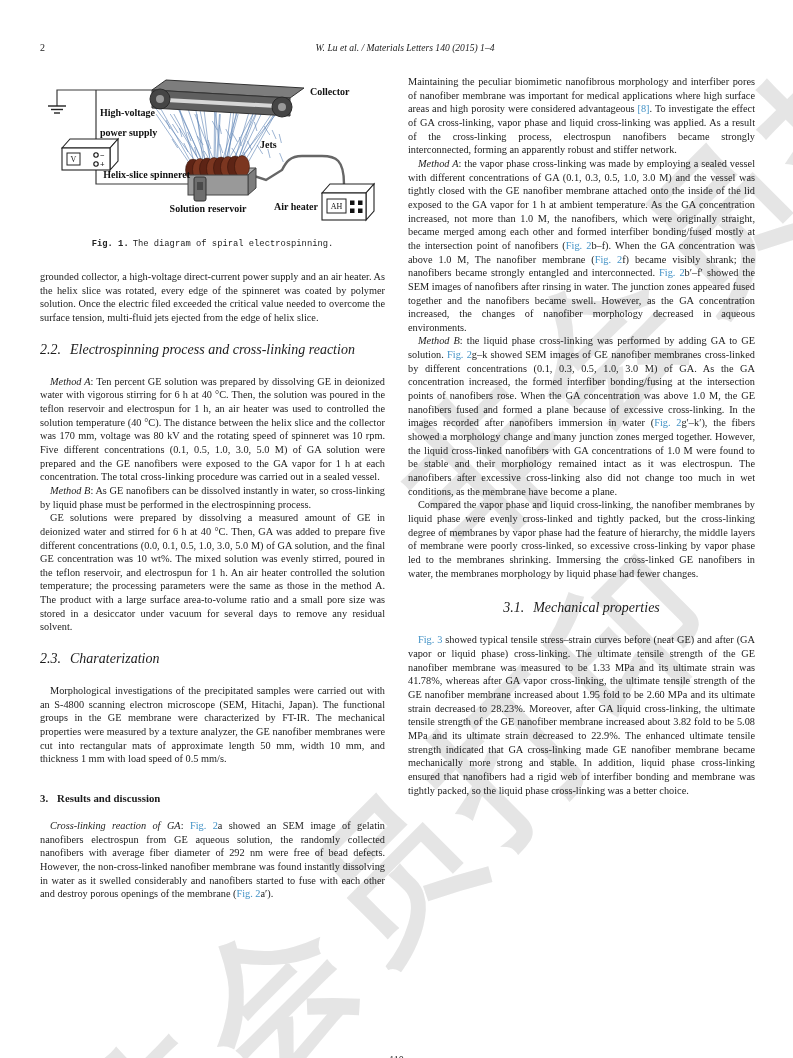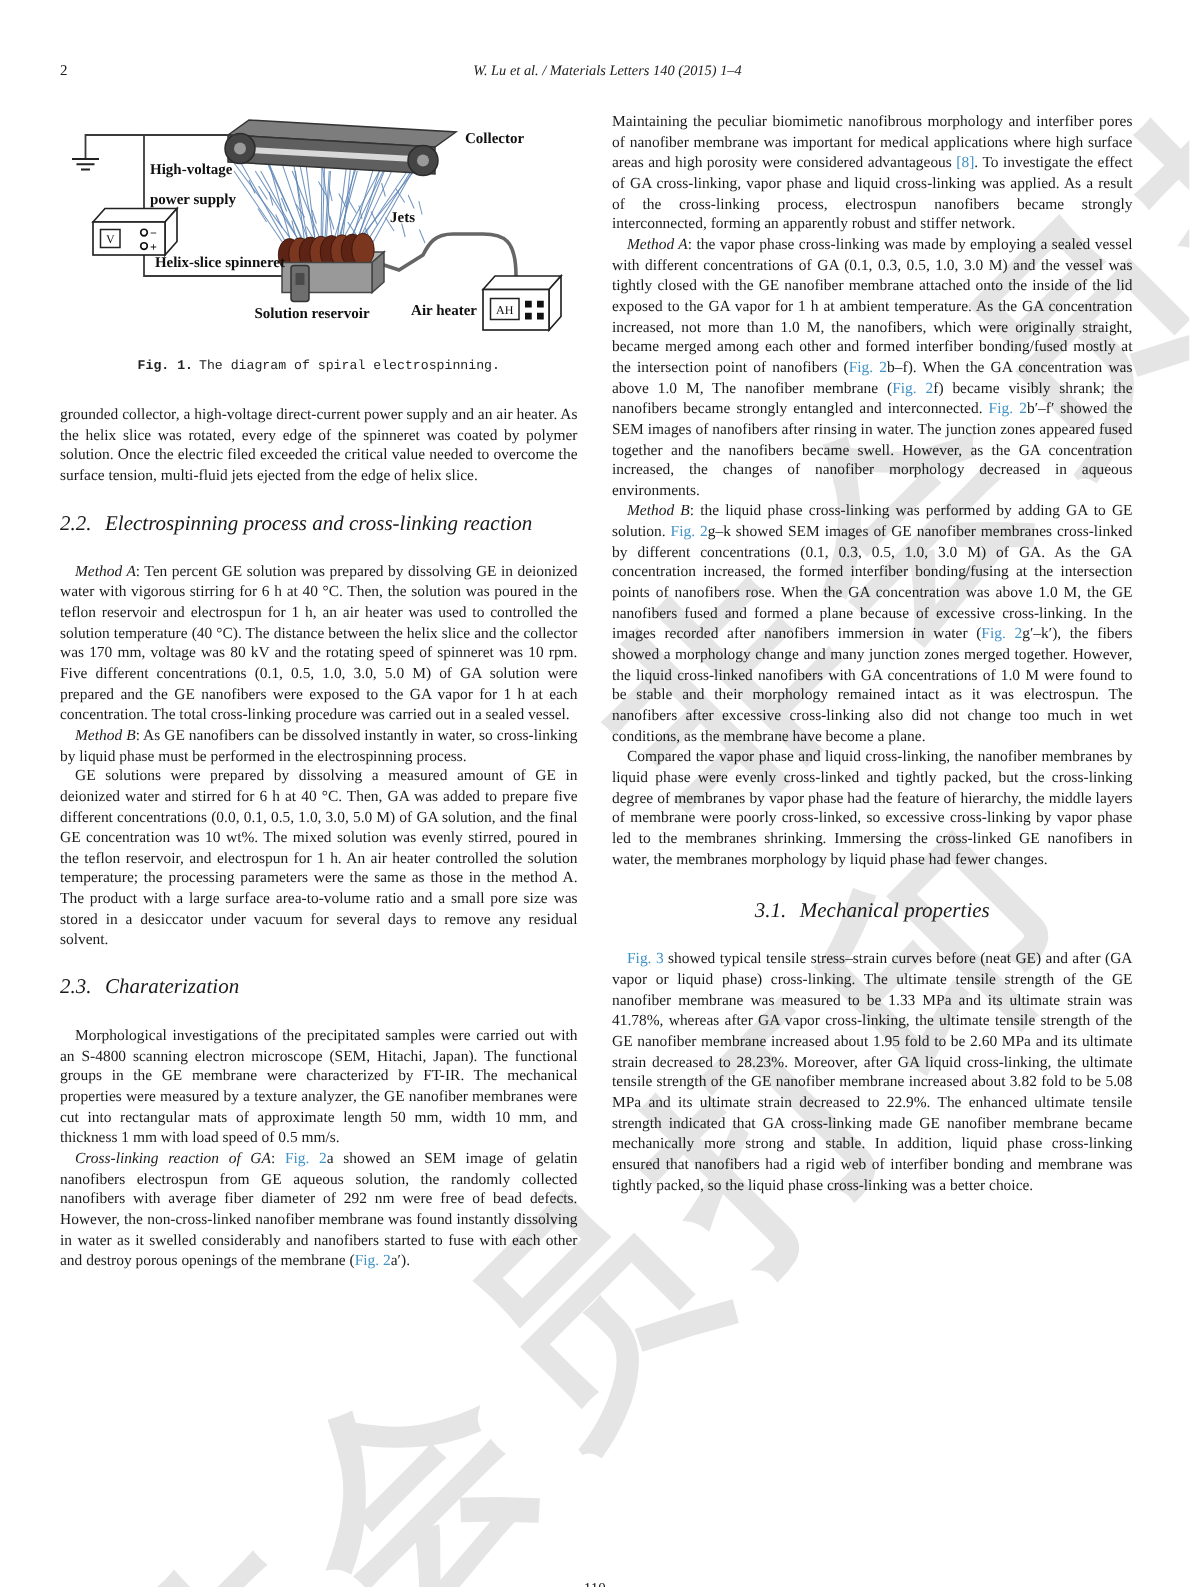--- a/index.html
+++ b/index.html
@@ -210,20 +210,23 @@
     <p class="para indent"><span class="r-i">Method A</span><span>: Ten percent GE solution was prepared by dissolving GE in deionized water with vigorous stirring for 6 h at 40 °C. Then, the solution was poured in the teflon reservoir and electrospun for 1 h, an air heater was used to controlled the solution temperature (40 °C). The distance between the helix slice and the collector was 170 mm, voltage was 80 kV and the rotating speed of spinneret was 10 rpm. Five different concentrations (0.1, 0.5, 1.0, 3.0, 5.0 M) of GA solution were prepared and the GE nanofibers were exposed to the GA vapor for 1 h at each concentration. The total cross-linking procedure was carried out in a sealed vessel.</span></p>
     <p class="para indent"><span class="r-i">Method B</span><span>: As GE nanofibers can be dissolved instantly in water, so cross-linking by liquid phase must be performed in the electrospinning process.</span></p>
     <p class="para indent"><span>GE solutions were prepared by dissolving a measured amount of GE in deionized water and stirred for 6 h at 40 °C. Then, GA was added to prepare five different concentrations (0.0, 0.1, 0.5, 1.0, 3.0, 5.0 M) of GA solution, and the final GE concentration was 10 wt%. The mixed solution was evenly stirred, poured in the teflon reservoir, and electrospun for 1 h. An air heater controlled the solution temperature; the processing parameters were the same as those in the method A. The product with a large surface area-to-volume ratio and a small pore size was stored in a desiccator under vacuum for several days to remove any residual solvent.</span></p>
 
     <div class="subhead">
       <span>2.3.</span><span class="hl">Charaterization</span>
     </div>
 
     <p class="para indent"><span>Morphological investigations of the precipitated samples were carried out with an S-4800 scanning electron microscope (SEM, Hitachi, Japan). The functional groups in the GE membrane were characterized by FT-IR. The mechanical properties were measured by a texture analyzer, the GE nanofiber membranes were cut into rectangular mats of approximate length 50 mm, width 10 mm, and thickness 1 mm with load speed of 0.5 mm/s.</span></p>
 
+    <div class="bighead">
+      <span>3.</span><span class="hl">Results and discussion</span>
+    </div>
 
     <p class="para indent"><span class="r-i">Cross-linking reaction of GA</span><span>: </span><span class="r-link">Fig. 2</span><span>a showed an SEM image of gelatin nanofibers electrospun from GE aqueous solution, the randomly collected nanofibers with average fiber diameter of 292 nm were free of bead defects. However, the non-cross-linked nanofiber membrane was found instantly dissolving in water as it swelled considerably and nanofibers started to fuse with each other and destroy porous openings of the membrane (</span><span class="r-link">Fig. 2</span><span>a′).</span></p>
   </div>
 
   <div class="col col-right">
     <p class="para"><span>Maintaining the peculiar biomimetic nanofibrous morphology and interfiber pores of nanofiber membrane was important for medical applications where high surface areas and high porosity were considered advantageous </span><span class="r-link">[8]</span><span>. To investigate the effect of GA cross-linking, vapor phase and liquid cross-linking was applied. As a result of the cross-linking process, electrospun nanofibers became strongly interconnected, forming an apparently robust and stiffer network.</span></p>
     <p class="para indent"><span class="r-i">Method A</span><span>: the vapor phase cross-linking was made by employing a sealed vessel with different concentrations of GA (0.1, 0.3, 0.5, 1.0, 3.0 M) and the vessel was tightly closed with the GE nanofiber membrane attached onto the inside of the lid exposed to the GA vapor for 1 h at ambient temperature. As the GA concentration increased, not more than 1.0 M, the nanofibers, which were originally straight, became merged among each other and formed interfiber bonding/fused mostly at the intersection point of nanofibers (</span><span class="r-link">Fig. 2</span><span>b–f). When the GA concentration was above 1.0 M, The nanofiber membrane (</span><span class="r-link">Fig. 2</span><span>f) became visibly shrank; the nanofibers became strongly entangled and interconnected. </span><span class="r-link">Fig. 2</span><span>b′–f′ showed the SEM images of nanofibers after rinsing in water. The junction zones appeared fused together and the nanofibers became swell. However, as the GA concentration increased, the changes of nanofiber morphology decreased in aqueous environments.</span></p>
     <p class="para indent"><span class="r-i">Method B</span><span>: the liquid phase cross-linking was performed by adding GA to GE solution. </span><span class="r-link">Fig. 2</span><span>g–k showed SEM images of GE nanofiber membranes cross-linked by different concentrations (0.1, 0.3, 0.5, 1.0, 3.0 M) of GA. As the GA concentration increased, the formed interfiber bonding/fusing at the intersection points of nanofibers rose. When the GA concentration was above 1.0 M, the GE nanofibers fused and formed a plane because of excessive cross-linking. In the images recorded after nanofibers immersion in water (</span><span class="r-link">Fig. 2</span><span>g′–k′), the fibers showed a morphology change and many junction zones merged together. However, the liquid cross-linked nanofibers with GA concentrations of 1.0 M were found to be stable and their morphology remained intact as it was electrospun. The nanofibers after excessive cross-linking also did not change too much in wet conditions, as the membrane have become a plane.</span></p>
     <p class="para indent"><span>Compared the vapor phase and liquid cross-linking, the nanofiber membranes by liquid phase were evenly cross-linked and tightly packed, but the cross-linking degree of membranes by vapor phase had the feature of hierarchy, the middle layers of membrane were poorly cross-linked, so excessive cross-linking by vapor phase led to the membranes shrinking. Immersing the cross-linked GE nanofibers in water, the membranes morphology by liquid phase had fewer changes.</span></p>
 

